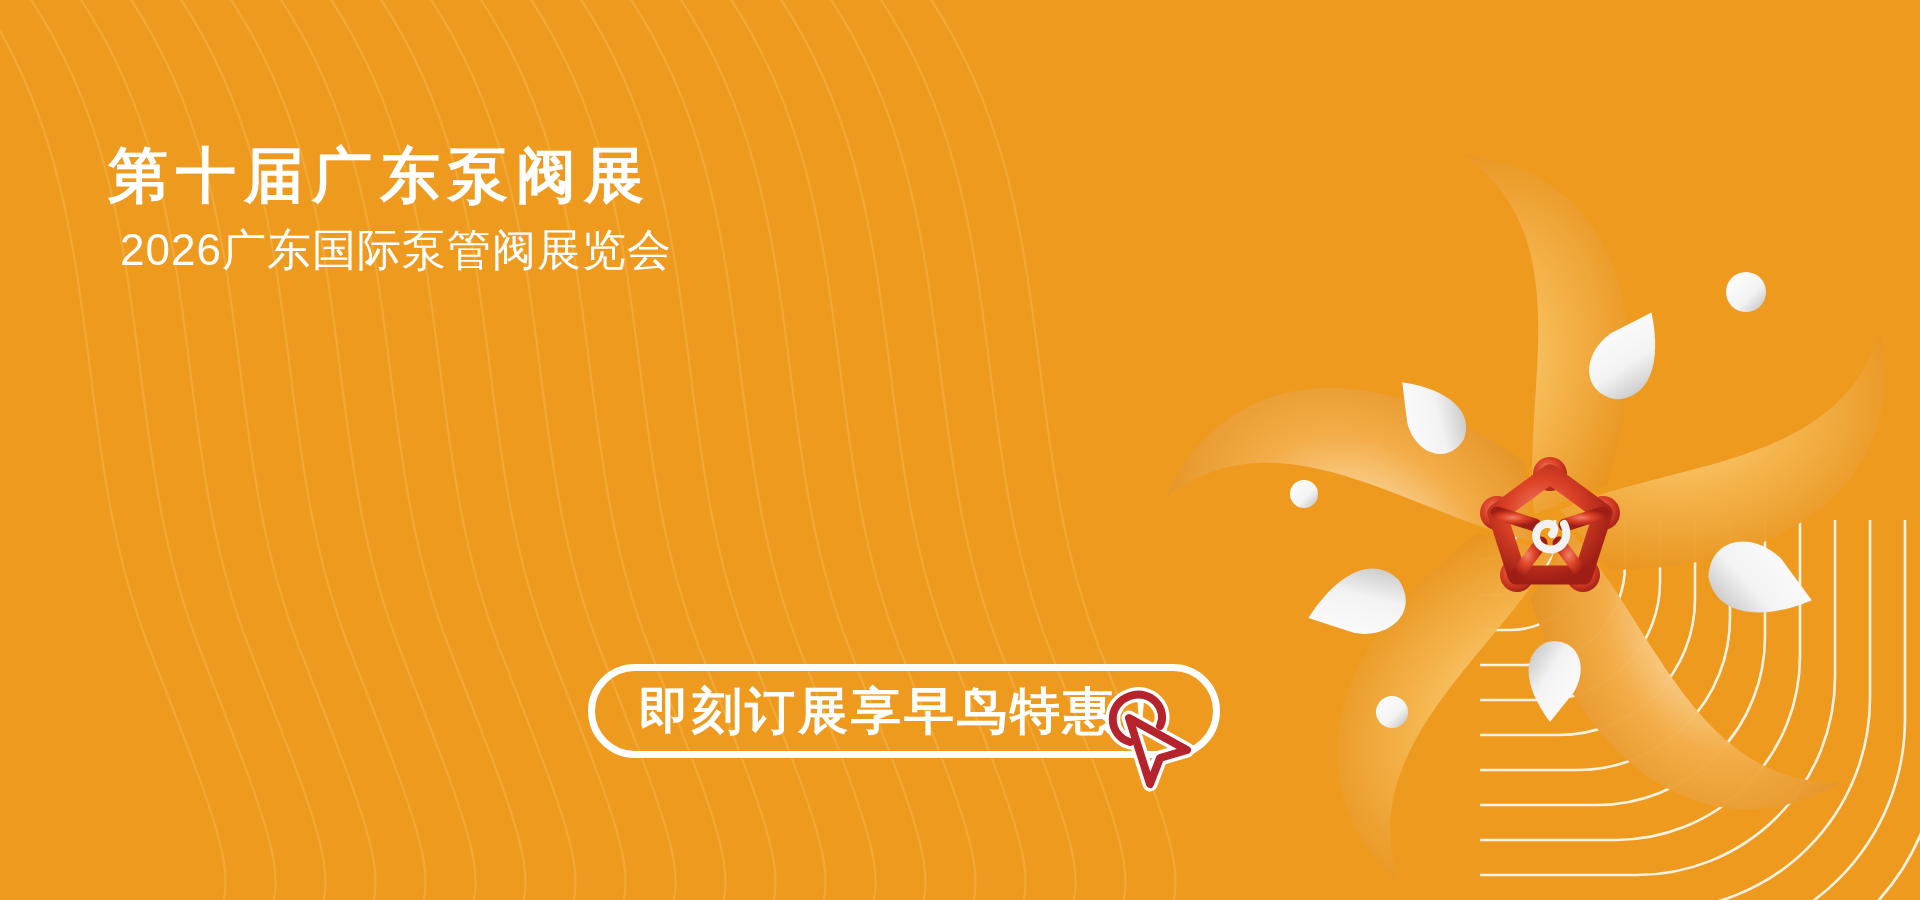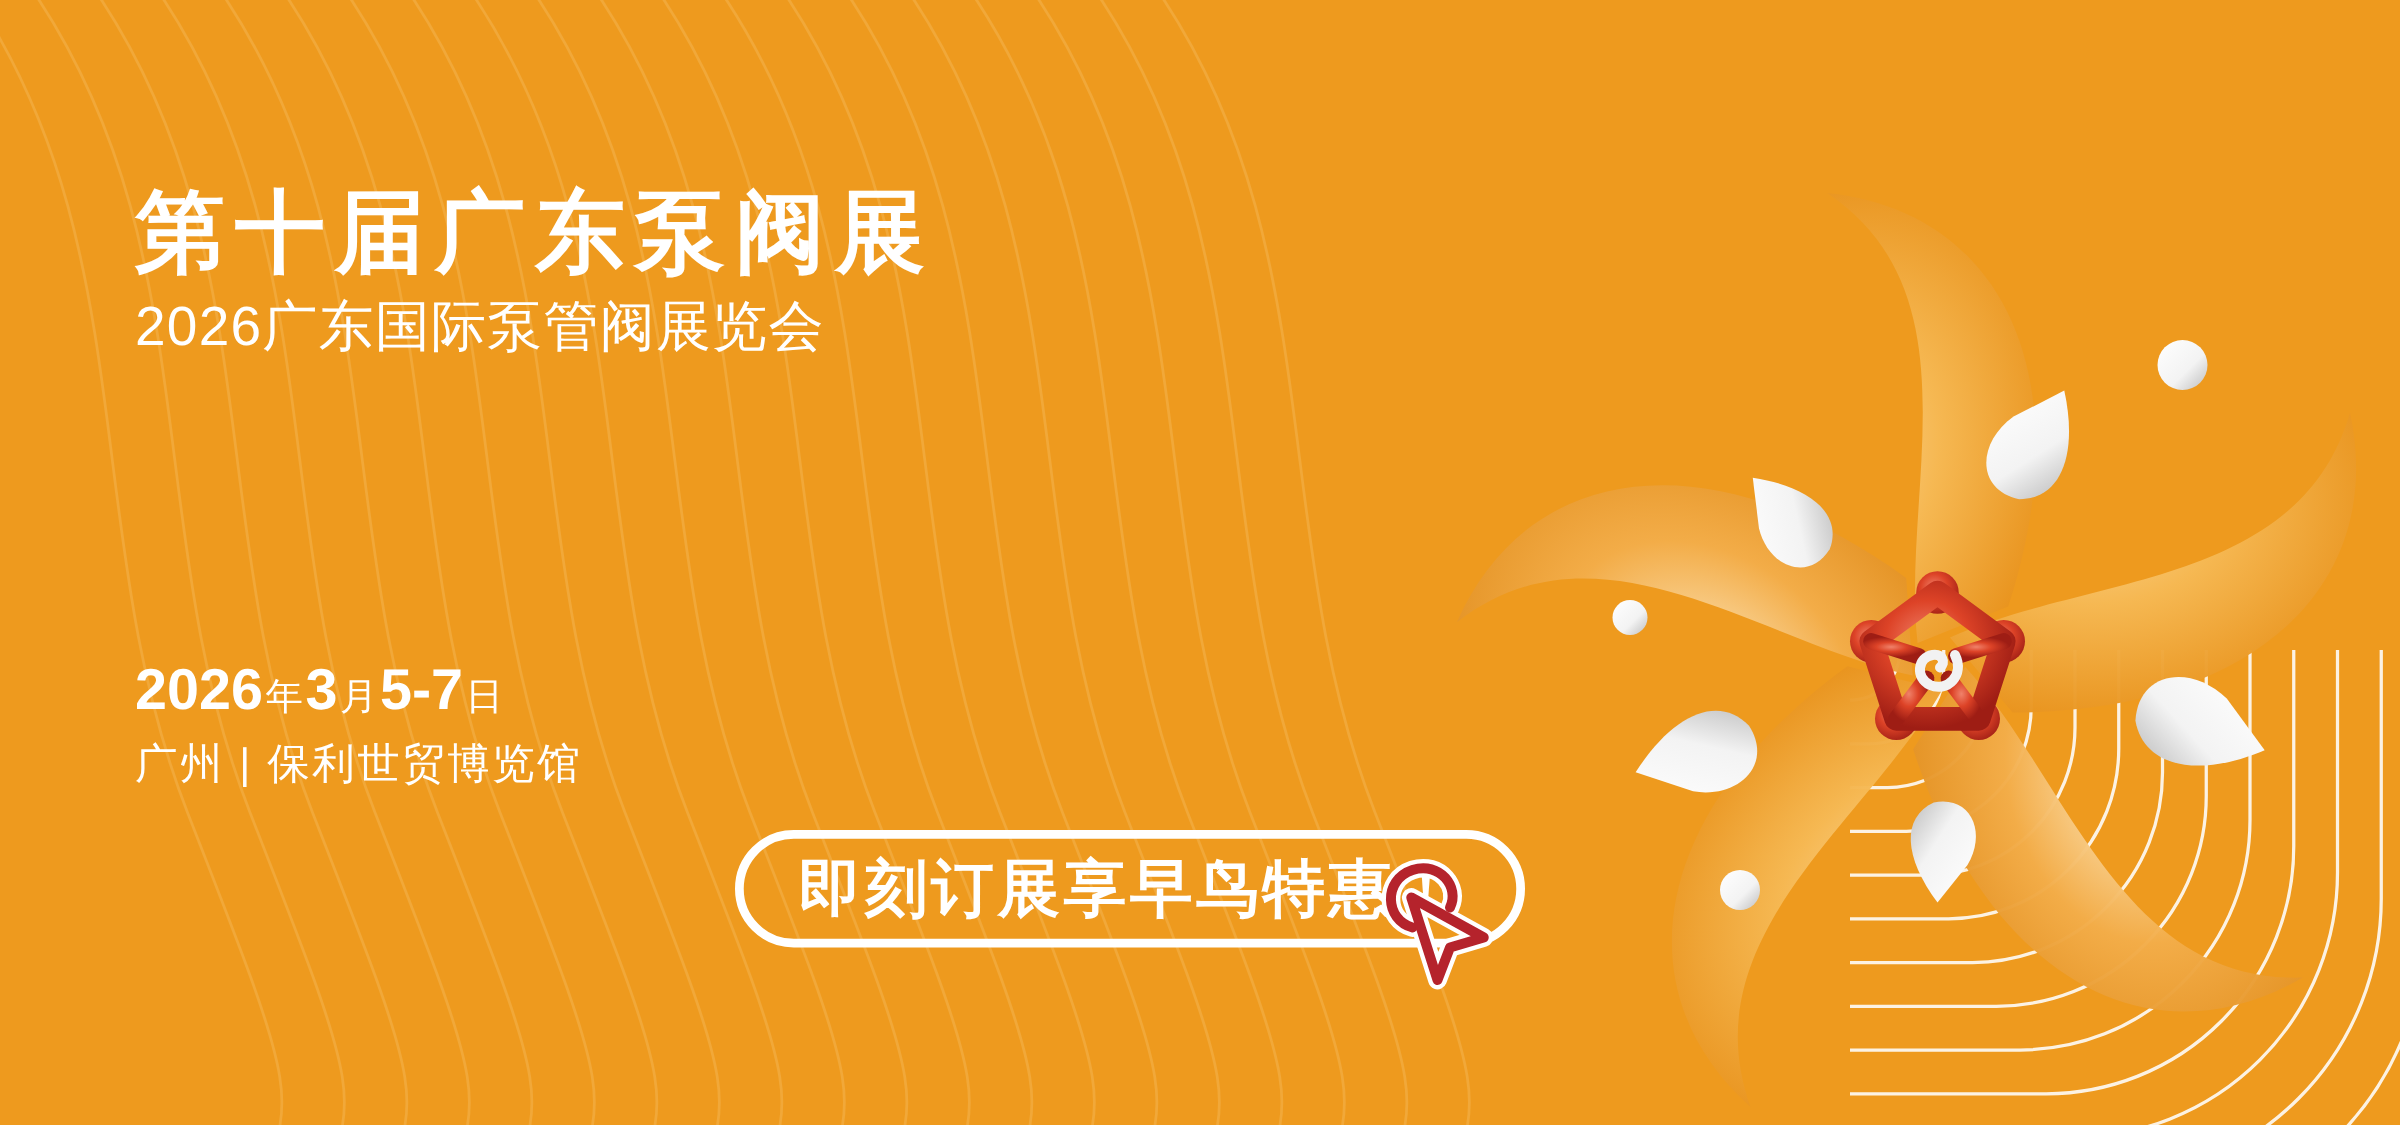--- a/index.html
+++ b/index.html
@@ -27,45 +27,46 @@
 
   
   .text-block {
     position: absolute;
     left: 108px;
     top: 150px;
     width: 1060px;
     z-index: 6;
   }
   .title-cn {
-    font-size: 72px;
+    font-size: 60px;
     line-height: 1.0;
     font-weight: 700;
     color: #ffffff;
     letter-spacing: 8px;
     white-space: nowrap;
     margin: 0 0 16px 0;
+    font-family: Liberation Mono, monospace;
   }
   .title-en {
     font-size: 48px;
     line-height: 1.05;
     font-weight: 300;
     color: #ffffff;
     letter-spacing: 1.5px;
     white-space: nowrap;
     margin: 0 0 10px 0;
   }
   .title-sub-cn {
     font-size: 44px;
     line-height: 1.1;
     font-weight: 300;
     color: #ffffff;
     letter-spacing: 1px;
     white-space: nowrap;
-    margin: 0;
+    margin: 12px;
   }
 
   
   .meta-block {
     position: absolute;
     left: 108px;
     top: 528px;
     z-index: 6;
   }
   .date-line {
@@ -293,31 +294,20 @@
         </g>
       </g>
     </svg>
   </div>
 
   <div class="text-block">
     <div class="title-cn">第十届广东泵阀展</div>
     <div class="title-sub-cn">2026广东国际泵管阀展览会</div>
   </div>
 
-  <div class="meta-block">
-    <div class="date-line">
-      <span class="big">2026</span>
-      <span class="small">年</span>
-      <span class="big">3</span>
-      <span class="small">月</span>
-      <span class="big">5-7</span>
-      <span class="small">日</span>
-    </div>
-    <div class="venue-line">广州 | 保利世贸博览馆</div>
-  </div>
 
   <div class="cta-wrap">
     <div class="cta-button">
       <span class="cta-label">即刻订展享早鸟特惠！</span>
     </div>
     <svg class="cursor-icon" viewBox="0 0 118 118">
       <g fill="none" stroke="#ffffff" stroke-width="15" stroke-linecap="round" stroke-linejoin="round">
         <path d="M44 64 C 22 58, 20 26, 44 18 C 66 11, 82 32, 74 48"></path>
         <path d="M43 40 L101 72 L74 80 L64 106 Z"></path>
       </g>

